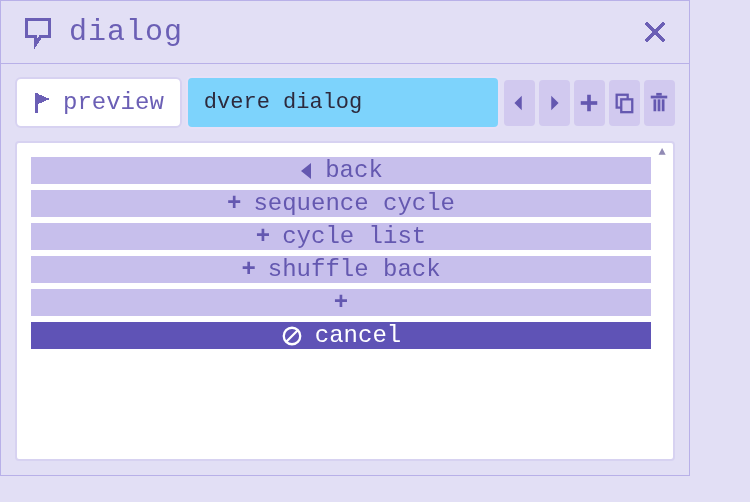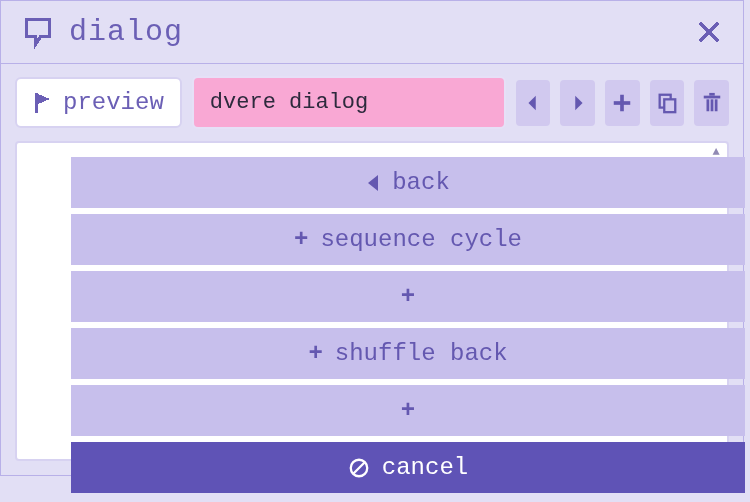--- a/index.html
+++ b/index.html
@@ -4,21 +4,21 @@
 <style>
   * { box-sizing: border-box; margin: 0; padding: 0; }
   body {
     background: #e2dff5;
     font-family: "Courier New", Courier, monospace;
     width: 750px;
     height: 502px;
     overflow: hidden;
   }
   .panel {
-    width: 744px;
+    width: 690px;
     background: #e2dff5;
     border: 1px solid #b8b0e8;
   }
   .titlebar {
     display: flex;
     align-items: center;
     justify-content: space-between;
     padding: 14px 20px;
     background: #e2dff5;
     border-bottom: 1px solid #b8b0e8;
@@ -37,40 +37,40 @@
   .close-btn {
     color: #6b5fb5;
     cursor: pointer;
   }
   .close-btn svg { width: 28px; height: 28px; display:block; }
   .speech-icon svg { width: 34px; height: 34px; display:block; }
 
   .toolbar-row {
     display: flex;
     align-items: center;
-    gap: 10px;
+    gap: 4px;
     padding: 12px 14px;
   }
   .preview-btn {
     display: flex;
     align-items: center;
     gap: 10px;
     background: #fff;
     border: 2px solid #d7d2f1;
     border-radius: 6px;
     padding: 10px 16px;
     color: #6b5fb5;
     font-size: 24px;
     font-family: inherit;
     cursor: pointer;
   }
   .flag-icon svg { width: 20px; height: 22px; display:block; }
   .name-input {
     flex: 1;
-    background: #f9a8d4;
+    background: #7dd3fc;
     border: 2px solid #e6e0f7;
     border-radius: 6px;
     padding: 12px 16px;
     font-family: "Courier New", Courier, monospace;
     font-size: 22px;
     color: #2d2a3d;
     outline: none;
   }
   .icon-btn {
     width: 46px;
@@ -116,24 +116,23 @@
     display: flex;
     align-items: center;
     justify-content: center;
     gap: 12px;
     width: 100%;
     background: #c7bfec;
     border: none;
     color: #6458b0;
     font-family: inherit;
     font-size: 24px;
-    padding: 12px 0;
+    padding: 0 0;
     margin-bottom: 6px;
     cursor: pointer;
-    margin-left: 40px;
   }
   .list-btn.cancel {
     background: #5f53b6;
     color: #fff;
     margin-bottom: 0;
     text-align: right;
   }
   .list-btn .plus {
     font-size: 24px;
     font-weight: bold;
@@ -219,20 +218,21 @@
       <span>back</span>
     </button>
 
     <button class="list-btn">
       <span class="plus">+</span>
       <span>sequence cycle</span>
     </button>
 
     <button class="list-btn">
       <span class="plus">+</span>
+      <span>cycle list</span>
     </button>
 
     <button class="list-btn">
       <span class="plus">+</span>
       <span>shuffle back</span>
     </button>
 
     <button class="list-btn">
       <span class="plus">+</span>
     </button>

